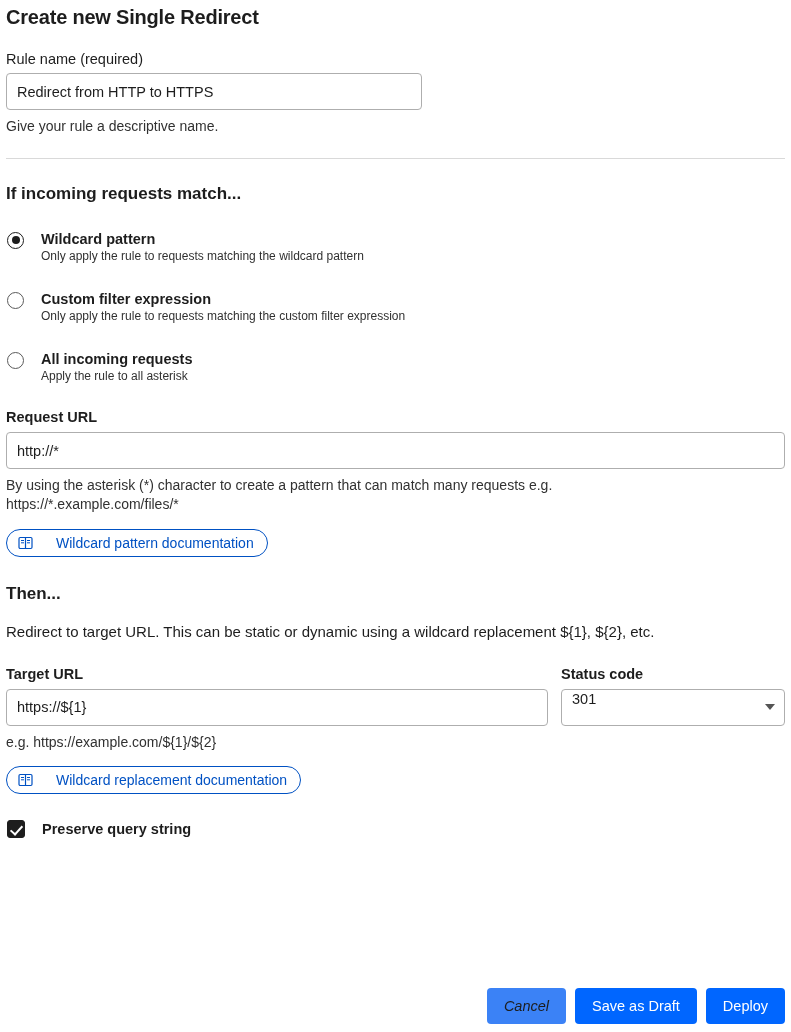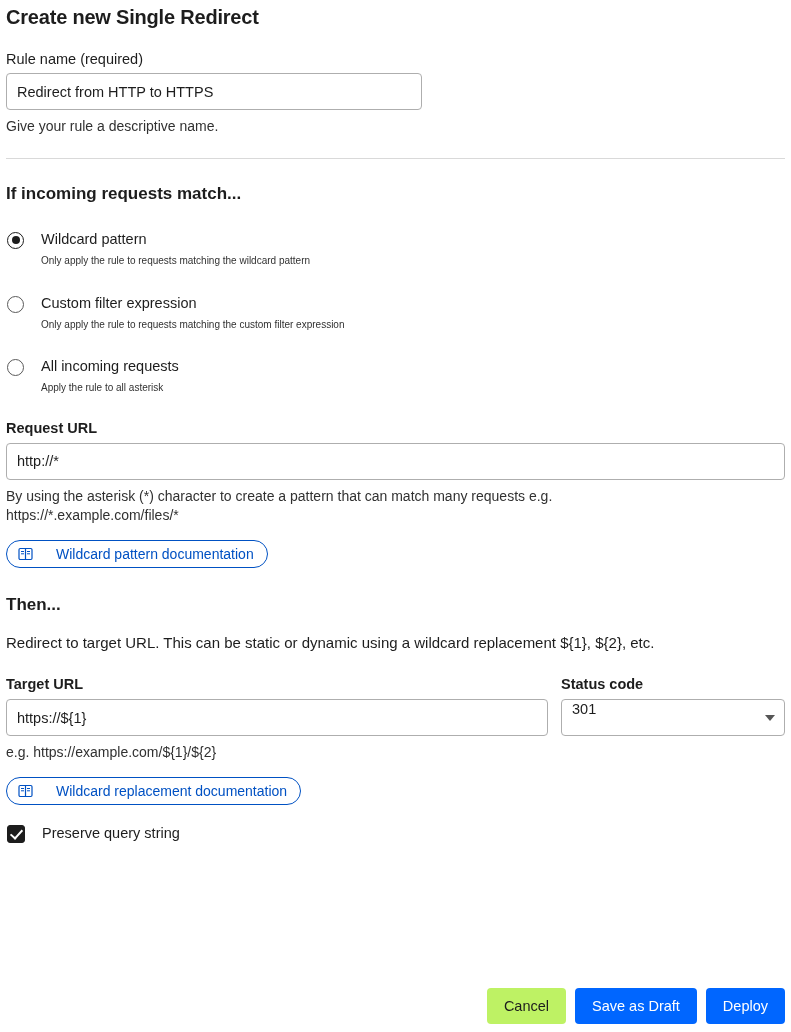--- a/index.html
+++ b/index.html
@@ -93,28 +93,28 @@
     top: 50%;
     width: 8px;
     height: 8px;
     border-radius: 50%;
     background: #1d1d1d;
     transform: translate(-50%, -50%);
   }
   .radio-text { margin-left: 17px; }
   .radio-title {
     font-size: 14.5px;
-    font-weight: normal;
+    font-weight: bold;
     color: #1d1d1d;
     line-height: 1.25;
   }
   .radio-desc {
-    font-size: 10px;
+    font-size: 12px;
     color: #313131;
-    margin-top: 7px;
+    margin-top: 1px;
     line-height: 1.25;
   }
   .strong-label {
     font-size: 14.5px;
     font-weight: bold;
     color: #1d1d1d;
   }
   #request-url-input { width: 779px; margin-top: 7px; }
   .doc-pill {
     display: inline-flex;
@@ -184,21 +184,23 @@
     transform: translateY(-50%);
     width: 0;
     height: 0;
     border-left: 5px solid transparent;
     border-right: 5px solid transparent;
     border-top: 6px solid #555;
     pointer-events: none;
   }
   .checkbox-row {
     display: flex;
-    margin-top: 20px;
+    align-items: center;
+    margin-top: 26px;
+    font-weight: bold;
   }
   .checkbox {
     width: 18px;
     height: 18px;
     border-radius: 3px;
     background: #1d1d1d;
     border: 1px solid #1d1d1d;
     position: relative;
     flex: 0 0 auto;
     margin-left: 1px;
@@ -231,22 +233,23 @@
     font-family: "Liberation Sans", sans-serif;
     font-size: 14.5px;
     border-radius: 4px;
     height: 36px;
     padding: 0 17px;
     border: none;
     cursor: pointer;
     line-height: 36px;
   }
   .btn-cancel {
-    background: #bef264;
-    color: #1d1d1d;
+    background: #3b82f6;
+    color: #1d1d1d;
+    font-style: italic;
   }
   .btn-primary {
     background: #0066ff;
     color: #ffffff;
   }
 </style>
 </head>
 <body>
 
 <div class="page">

